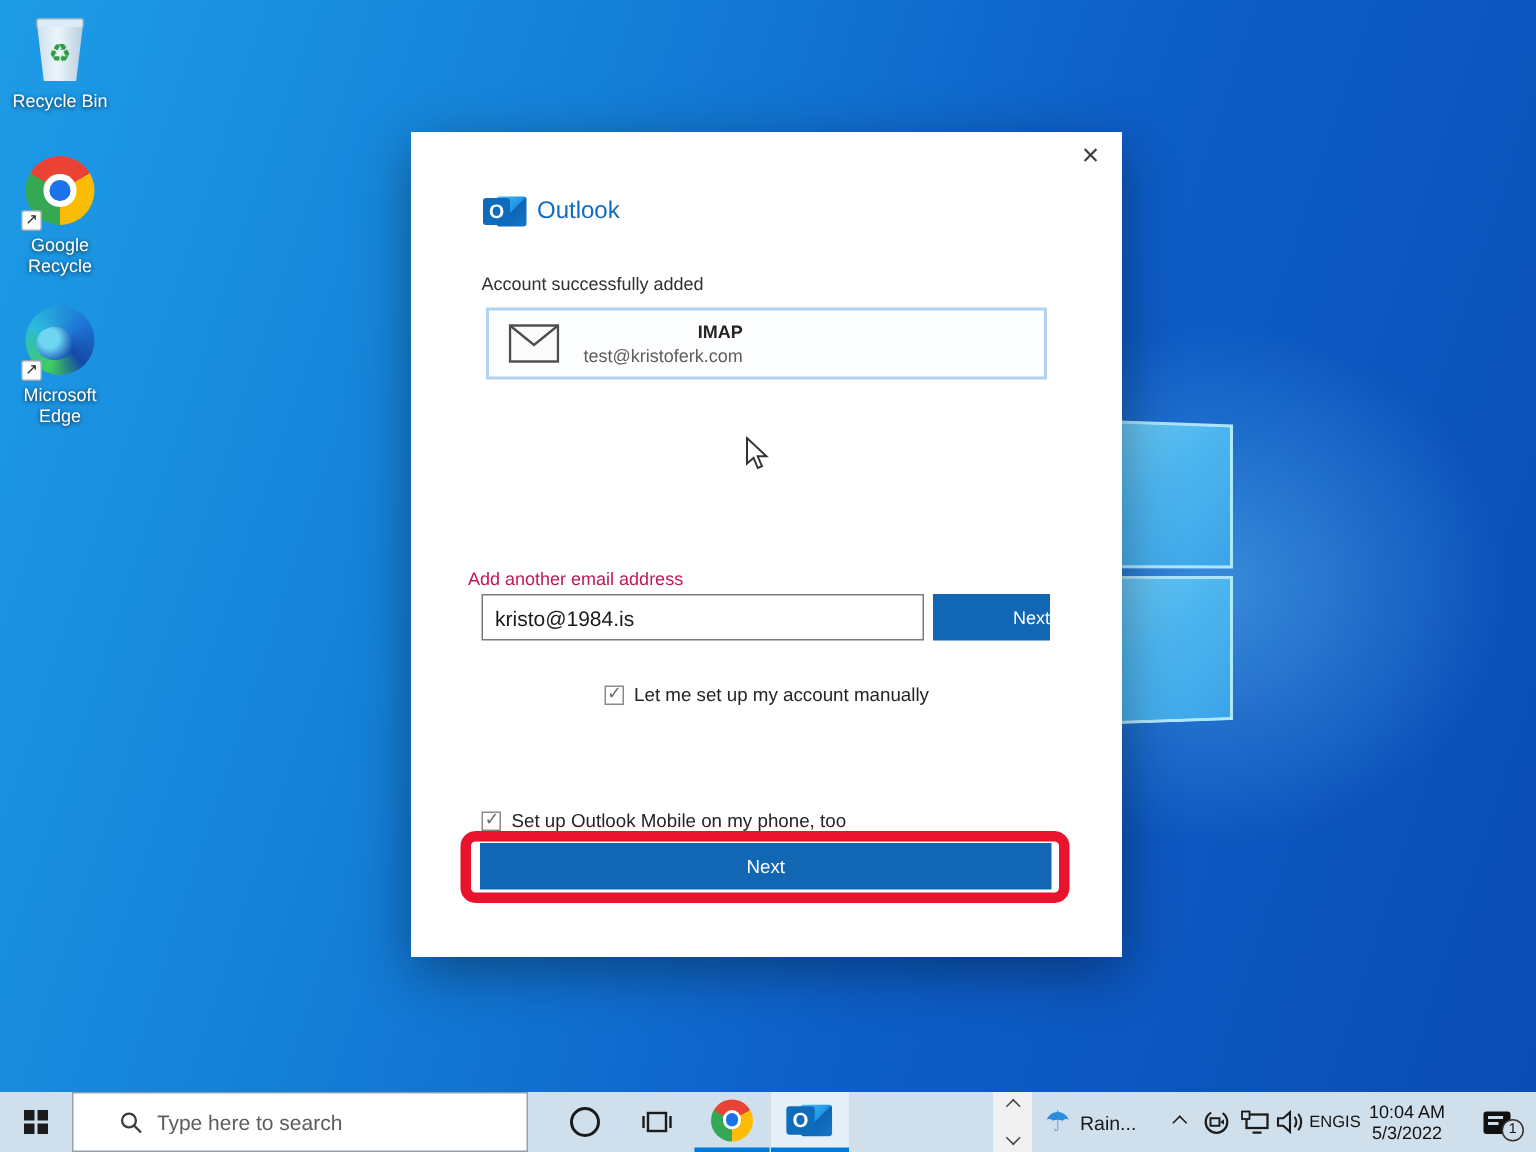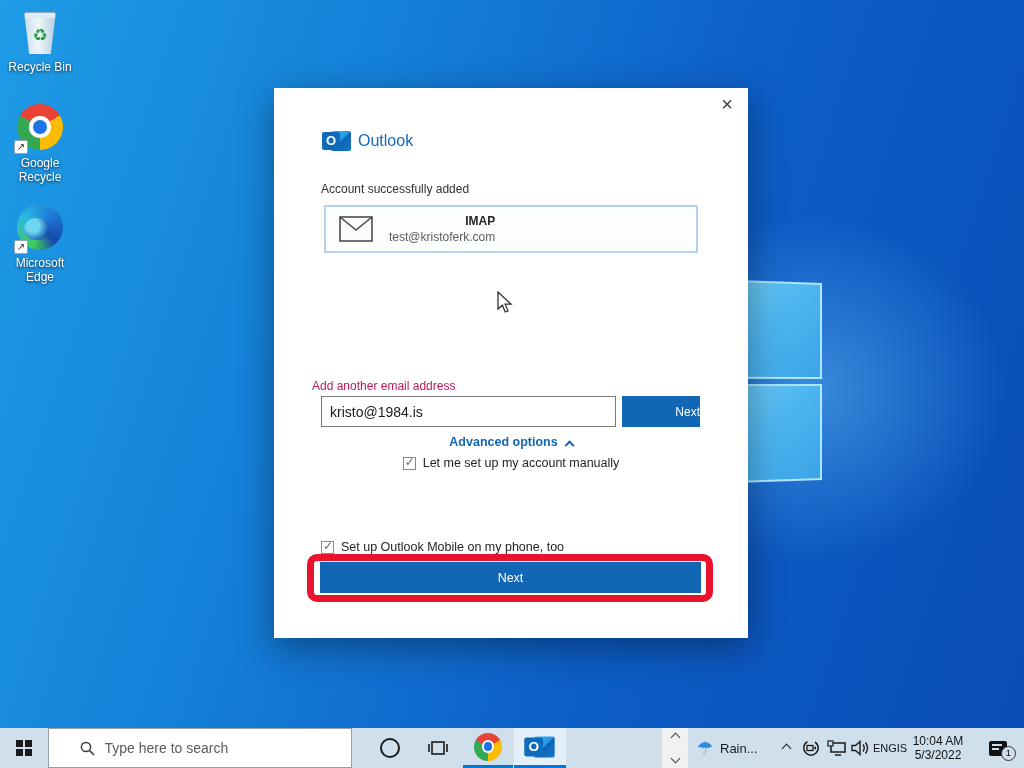--- a/index.html
+++ b/index.html
@@ -183,24 +183,20 @@
       <div class="acct-text">
         <div class="acct-proto">IMAP</div>
         <div class="acct-email">test@kristoferk.com</div>
       </div>
     </div>
 
     <div class="add-label">Add another email address</div>
     <input class="email-input" type="text" value="kristo@1984.is" style="">
     <button class="next-btn">Next</button>
 
-    <div class="advanced">
-      <span>Advanced options</span>
-      <span class="caret-up"></span>
-    </div>
 
     <div class="chk-row chk-manual">
       <span class="chk-box">
           <span class="tick">✓</span>
         </span>
       <span>Let me set up my account manually</span>
     </div>
 
     <div class="chk-row chk-mobile">
       <span class="chk-box">

